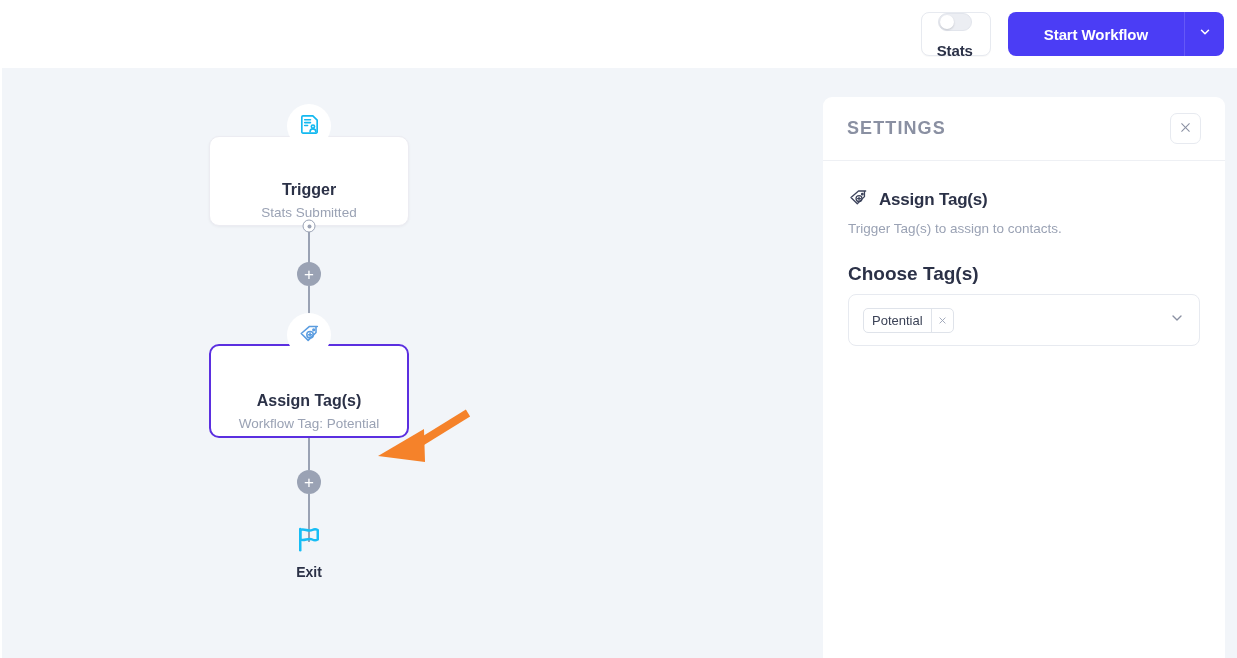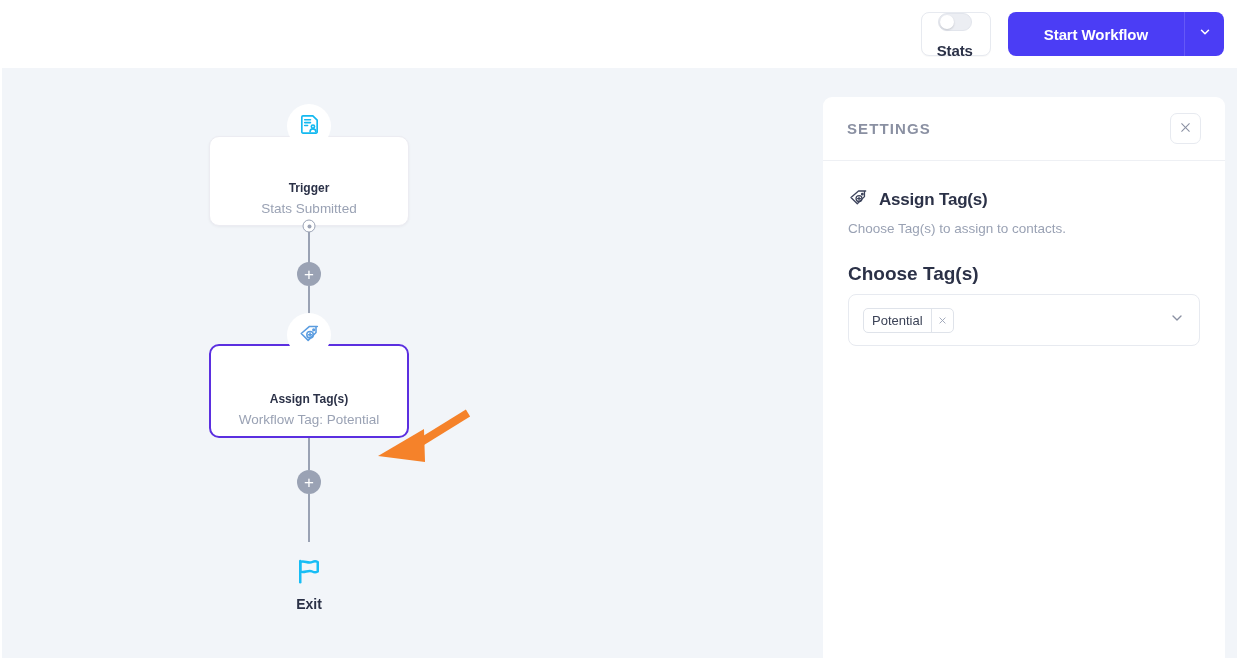--- a/index.html
+++ b/index.html
@@ -70,21 +70,21 @@
     box-shadow: 0 1px 3px rgba(16,24,40,0.05);
     text-align: center;
   }
   .node.selected { border: 2px solid #5b2fe0; box-shadow: none; }
   .node-badge {
     position: absolute; left: 50%; top: -33px; transform: translateX(-50%);
     width: 44px; height: 44px; border-radius: 50%;
     background: #ffffff;
     display: flex; align-items: center; justify-content: center;
   }
-  .node-title { font-size: 12px; font-weight: bold; color: #2b3147; }
+  .node-title { font-size: 16px; font-weight: bold; color: #2b3147; }
   .node-sub { font-size: 13.5px; color: #9aa2b4; margin-top: 6px; }
 
   
   .conn-line { position: absolute; width: 2px; background: #9aa2b4; left: 50%; transform: translateX(-50%); }
   .port {
     position: absolute; left: 50%; transform: translate(-50%,-50%);
     width: 13px; height: 13px; border-radius: 50%;
     background: #ffffff; border: 1.5px solid #9aa2b4;
     display: flex; align-items: center; justify-content: center;
   }
@@ -107,21 +107,21 @@
     position: absolute; left: 823px; top: 97px;
     width: 402px; height: 561px;
     background: #ffffff;
     border-radius: 9px 9px 0 0;
   }
   .settings-head {
     height: 64px; display: flex; align-items: center; justify-content: space-between;
     padding: 0 24px 0 24px; border-bottom: 1px solid #eef0f4;
   }
   .settings-head-title {
-    font-size: 15px; font-weight: bold; letter-spacing: 1.1px; color: #8a90a2;
+    font-size: 18px; font-weight: bold; letter-spacing: 1.1px; color: #8a90a2;
   }
   .close-btn {
     width: 31px; height: 31px; border-radius: 7px;
     border: 1px solid #e7eaf0; background: #fff;
     display: flex; align-items: center; justify-content: center; cursor: pointer;
   }
   .settings-body { padding: 26px 25px 0 25px; }
   .panel-title-row { display: flex; align-items: center; gap: 10px; }
   .panel-title { font-size: 17px; font-weight: bold; color: #2b3147; letter-spacing: -0.2px; }
   .panel-desc { font-size: 13.5px; color: #9aa2b4; margin-top: 9px; }
@@ -209,21 +209,21 @@
           </span>
         </div>
         <div class="node-title">Assign Tag(s)</div>
         <div class="node-sub">Workflow Tag: Potential</div>
       </div>
 
       <div class="conn-line" style="left:100px; top:370px; height:32px;"></div>
       <div class="plus-btn" style="left:100px; top:402px;">+</div>
       <div class="conn-line" style="left:100px; top:426px; height:48px;"></div>
 
-      <div class="exit-wrap" style="left:100px; top:488px;">
+      <div class="exit-wrap" style="left:100px; top:456px;">
         <span>
           <svg width="30" height="30" viewBox="0 0 24 24" fill="none" stroke="#17bdf5" stroke-width="2" stroke-linecap="round" stroke-linejoin="round">
             <path d="M5 21V4"></path>
             <path d="M5 4.8c3.2-1.6 6.4 1.6 9.6 0c1.5-0.75 3-0.75 4.4 0v7.6c-1.4 0.75-2.9 0.75-4.4 0c-3.2-1.6-6.4 1.6-9.6 0z"></path>
           </svg>
         </span>
         <div class="exit-label">Exit</div>
       </div>
     </div>
 
@@ -256,21 +256,21 @@
           <svg width="21" height="21" viewBox="0 0 24 24" fill="none" stroke="#3d445c" stroke-width="1.5" stroke-linecap="round" stroke-linejoin="round">
             <path d="M20.2 4.6H12L3.4 12l7.2 7.2 8.2-8.2V5.6a1 1 0 0 0-.6-1z"></path>
             <circle cx="16.4" cy="8.2" r="0.9"></circle>
             <circle cx="12.6" cy="13.2" r="3.4"></circle>
             <path d="M12.6 11.5v3.4M10.9 13.2h3.4"></path>
           </svg>
         </span>
         <span class="panel-title">Assign Tag(s)</span>
       </div>
 
-      <div class="panel-desc">Choose Tag(s) to assign to contacts.</div>
+      <div class="panel-desc">Trigger Tag(s) to assign to contacts.</div>
 
       <div class="field-label">Choose Tag(s)</div>
 
       <div class="select-box">
         <div class="chip">
           <span class="chip-label">Potential</span>
           <span class="chip-x">
             <svg width="9" height="9" viewBox="0 0 24 24" fill="none" stroke="#9aa2b4" stroke-width="2.4" stroke-linecap="round">
                 <line x1="5" y1="5" x2="19" y2="19"></line>
                 <line x1="19" y1="5" x2="5" y2="19"></line>

